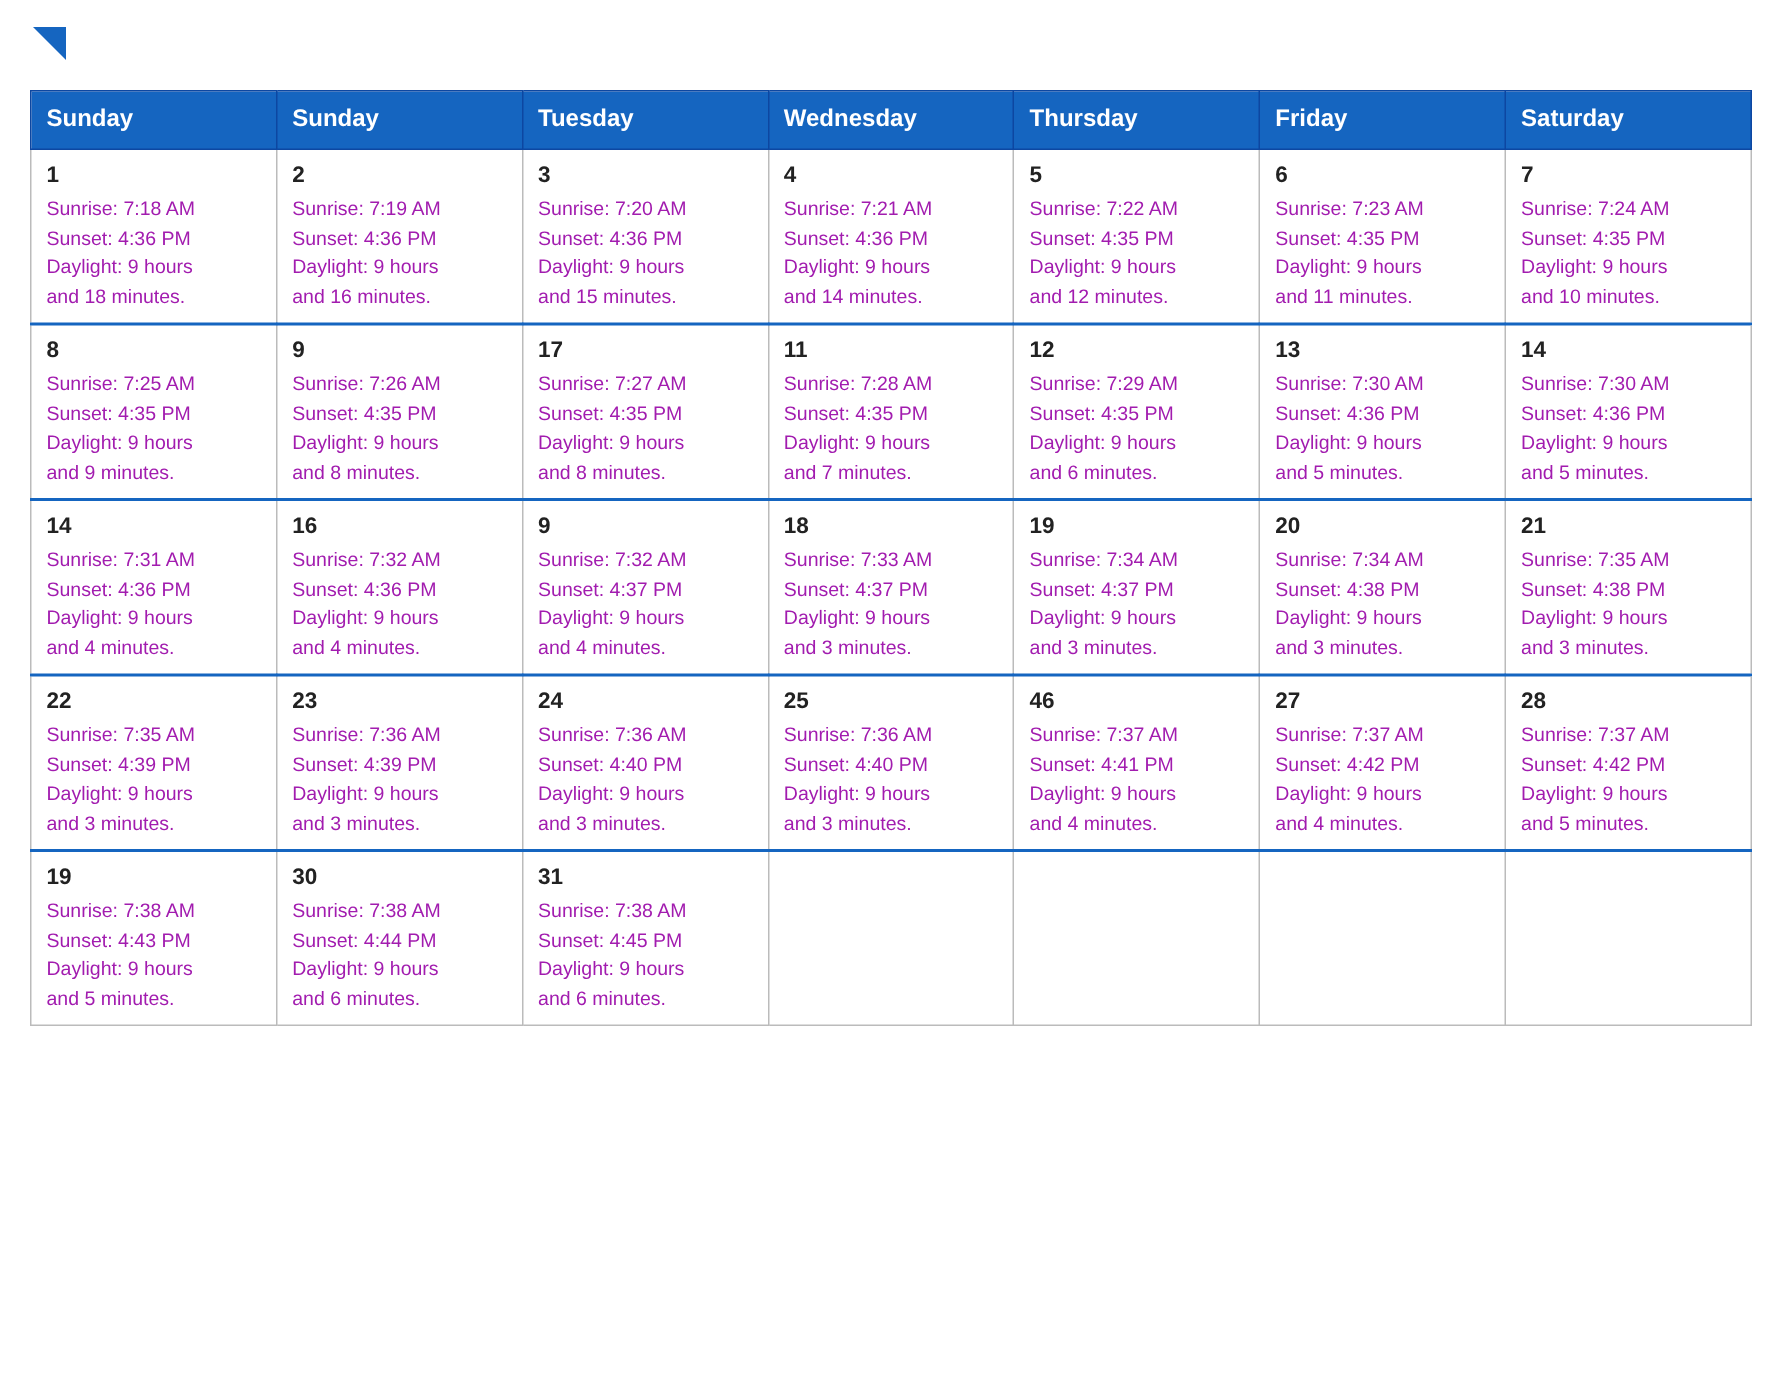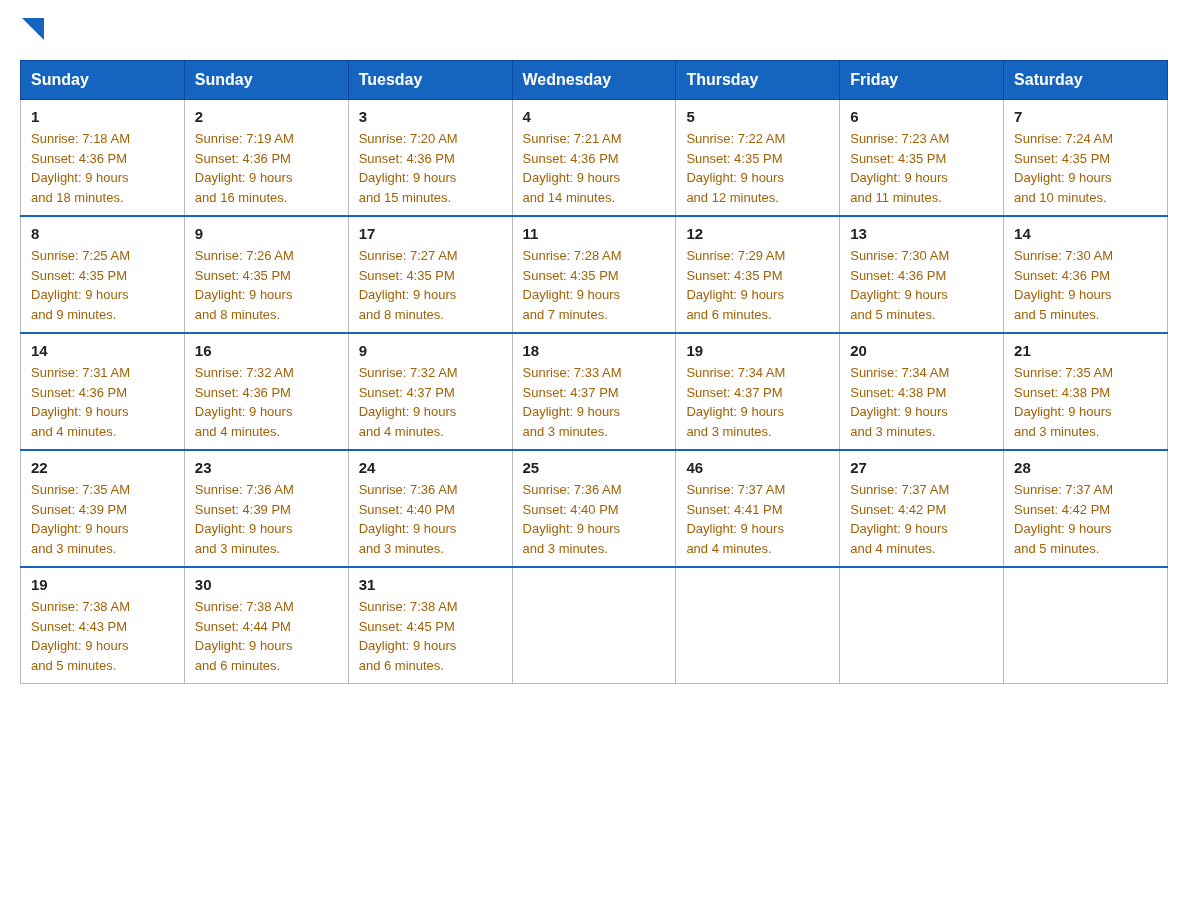--- a/index.html
+++ b/index.html
@@ -71,21 +71,21 @@
       min-height: 100px;
     }
     .day-num {
       font-size: 15px;
       font-weight: bold;
       margin-bottom: 4px;
       display: block;
     }
     .day-info {
       font-size: 13px;
-      color: #a16207;
+      color: #a21caf;
       line-height: 1.5;
     }
     tbody tr {
       border-top: 2px solid #1565c0;
     }
     tbody tr:first-child {
       border-top: none;
     }
     .empty-cell {
       background: #fff;

